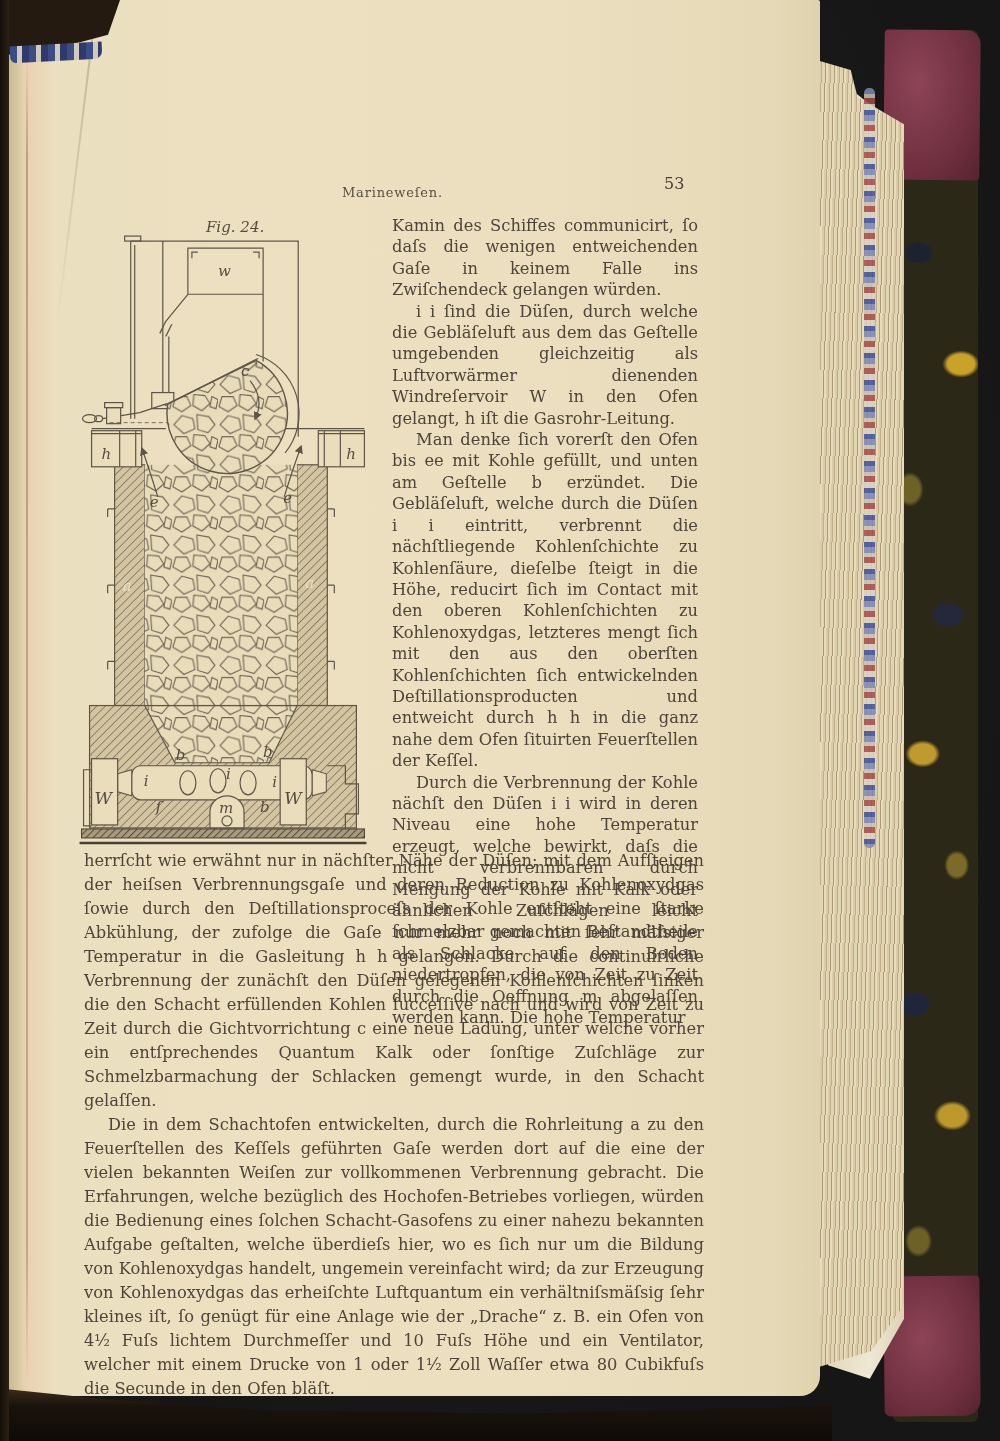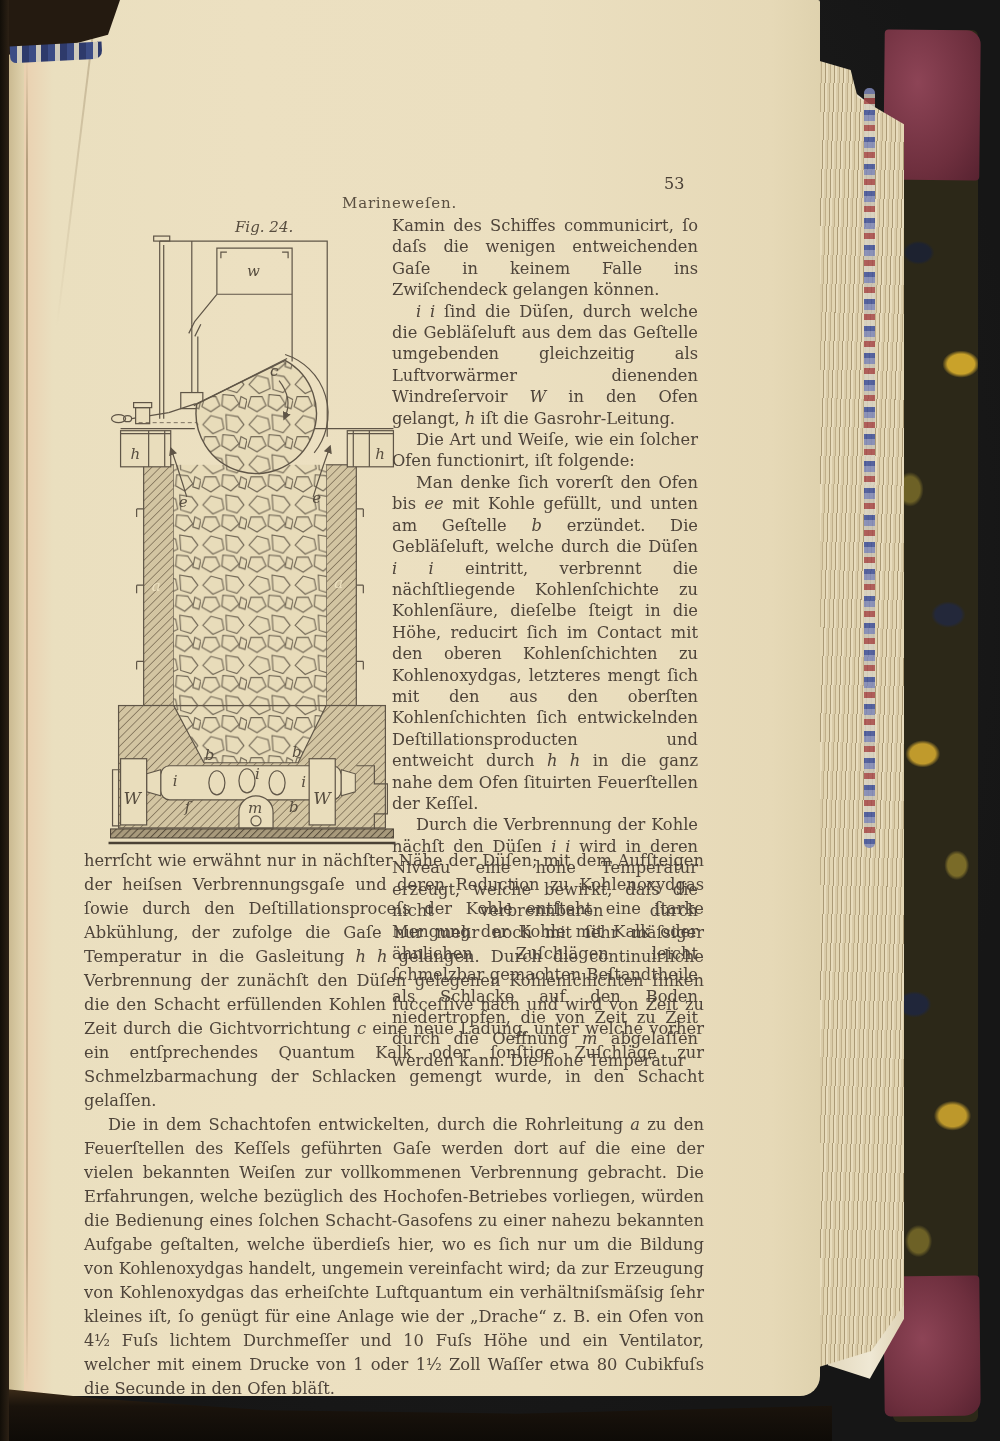--- a/index.html
+++ b/index.html
@@ -53,30 +53,30 @@
     background:repeating-linear-gradient(90deg,#3c4c85 0 7px,#cfcabb 7px 12px,#2e3a6b 12px 19px);
     border-radius:0 0 8px 6px;transform:rotate(-3deg);}
   .spine-strip{position:absolute;left:0;top:0;width:9px;height:1441px;z-index:10;
     background:linear-gradient(90deg,#120e08,#2c2115);}
   .bottom-dark{position:absolute;left:0;top:1384px;width:832px;height:57px;z-index:9;
     background:linear-gradient(180deg,#3a2a18 0 6px,#1a130c 22px,#0e0b07);
     clip-path:polygon(0 8%,12% 26%,32% 46%,62% 52%,100% 38%,100% 100%,0 100%);}
 
   
   .ink{color:#4e443a;}
-  .running-title{position:absolute;left:342px;top:185px;z-index:11;font-size:15px;letter-spacing:.8px;color:#5a4f41;margin-top:9px;}
+  .running-title{position:absolute;left:342px;top:185px;z-index:11;font-size:13px;letter-spacing:.8px;color:#5a4f41;}
   .page-number{position:absolute;left:664px;top:174px;z-index:11;font-size:16px;color:#4a4036;}
-  .figure-wrap{position:absolute;left:108px;top:212px;width:298px;height:636px;z-index:11;}
+  .figure-wrap{position:absolute;left:79px;top:212px;width:298px;height:636px;z-index:11;}
   .col-text{position:absolute;left:392px;top:215px;width:306px;z-index:11;
     font-size:16.3px;line-height:21.4px;text-align:justify;}
   .body-text{position:absolute;left:84px;top:849px;width:620px;z-index:11;
     font-size:16.3px;line-height:24px;text-align:justify;}
   .col-text p,.body-text p{margin:0;}
   .col-text p.ind,.body-text p.ind{text-indent:24px;}
-  .it{font-style:italic;}
+  .it{}
 
   .fig-line{stroke:#5f5547;stroke-width:1.2;fill:none;}
   .fig-label{font:italic 15px "DejaVu Serif", serif;fill:#574d3f;}
   .fig-label-lg{font:italic 17px "DejaVu Serif", serif;fill:#574d3f;}
   .fig-label-light{font:italic 15px "DejaVu Serif", serif;fill:#ece0bf;}
 </style>
 </head>
 <body>
 
 <div class="stage">
@@ -205,23 +205,22 @@
       <text class="fig-label" x="192" y="573">i</text>
       <text class="fig-label" x="139" y="599">m</text>
       <text class="fig-label-lg" x="15" y="590">W</text>
       <text class="fig-label-lg" x="204" y="590">W</text>
       <text class="fig-label" x="76" y="598">ſ</text>
       <text class="fig-label" x="180" y="598">b</text>
     </svg>
   </div>
 
   <div class="col-text ink">
-      <p><span>Kamin des Schiffes communicirt, ſo daſs die wenigen entweichenden Gaſe in keinem Falle ins Zwiſchendeck gelangen können.</span></p>
+      <p><span>Kamin des Schiffes communicirt, ſo daſs die wenigen entweichenden Gaſe in keinem Falle ins Zwiſchendeck gelangen würden.</span></p>
       <p class="ind"><span class="it">i i</span><span> ſind die Düſen, durch welche die Gebläſeluft aus dem das Geſtelle umgebenden gleichzeitig als Luftvorwärmer dienenden Windreſervoir </span><span class="it">W</span><span> in den Ofen gelangt, </span><span class="it">h</span><span> iſt die Gasrohr-Leitung.</span></p>
-      <p class="ind"><span>Die Art und Weiſe, wie ein ſolcher Ofen functionirt, iſt folgende:</span></p>
       <p class="ind"><span>Man denke ſich vorerſt den Ofen bis </span><span class="it">ee</span><span> mit Kohle gefüllt, und unten am Geſtelle </span><span class="it">b</span><span> erzündet. Die Gebläſeluft, welche durch die Düſen </span><span class="it">i i</span><span> eintritt, verbrennt die nächſtliegende Kohlenſchichte zu Kohlenſäure, dieſelbe ſteigt in die Höhe, reducirt ſich im Contact mit den oberen Kohlenſchichten zu Kohlenoxydgas, letzteres mengt ſich mit den aus den oberſten Kohlenſchichten ſich entwickelnden Deſtillationsproducten und entweicht durch </span><span class="it">h h</span><span> in die ganz nahe dem Ofen ſituirten Feuerſtellen der Keſſel.</span></p>
       <p class="ind"><span>Durch die Verbrennung der Kohle nächſt den Düſen </span><span class="it">i i</span><span> wird in deren Niveau eine hohe Temperatur erzeugt, welche bewirkt, daſs die nicht verbrennbaren durch Mengung der Kohle mit Kalk oder ähnlichen Zuſchlägen leicht ſchmelzbar gemachten Beſtandtheile als Schlacke auf den Boden niedertropfen, die von Zeit zu Zeit durch die Oeffnung </span><span class="it">m</span><span> abgelaſſen werden kann. Die hohe Temperatur</span></p>
     </div>
 
   <div class="body-text ink">
       <p><span>herrſcht wie erwähnt nur in nächſter Nähe der Düſen; mit dem Aufſteigen der heiſsen Verbrennungsgaſe und deren Reduction zu Kohlenoxydgas ſowie durch den Deſtillationsproceſs der Kohle entſteht eine ſtarke Abkühlung, der zufolge die Gaſe nur mehr noch mit ſehr mäſsiger Temperatur in die Gasleitung </span><span class="it">h h</span><span> gelangen. Durch die continuirliche Verbrennung der zunächſt den Düſen gelegenen Kohlenſchichten ſinken die den Schacht erfüllenden Kohlen ſucceſſive nach und wird von Zeit zu Zeit durch die Gichtvorrichtung </span><span class="it">c</span><span> eine neue Ladung, unter welche vorher ein entſprechendes Quantum Kalk oder ſonſtige Zuſchläge zur Schmelzbarmachung der Schlacken gemengt wurde, in den Schacht gelaſſen.</span></p>
       <p class="ind"><span>Die in dem Schachtofen entwickelten, durch die Rohrleitung </span><span class="it">a</span><span> zu den Feuerſtellen des Keſſels geführten Gaſe werden dort auf die eine der vielen bekannten Weiſen zur vollkommenen Verbrennung gebracht. Die Erfahrungen, welche bezüglich des Hochofen-Betriebes vorliegen, würden die Bedienung eines ſolchen Schacht-Gasofens zu einer nahezu bekannten Aufgabe geſtalten, welche überdieſs hier, wo es ſich nur um die Bildung von Kohlenoxydgas handelt, ungemein vereinfacht wird; da zur Erzeugung von Kohlenoxydgas das erheiſchte Luftquantum ein verhältniſsmäſsig ſehr kleines iſt, ſo genügt für eine Anlage wie der „Drache“ z. B. ein Ofen von 4¹⁄₂ Fuſs lichtem Durchmeſſer und 10 Fuſs Höhe und ein Ventilator, welcher mit einem Drucke von 1 oder 1¹⁄₂ Zoll Waſſer etwa 80 Cubikfuſs die Secunde in den Ofen bläſt.</span></p>
     </div>
 
 </div>

